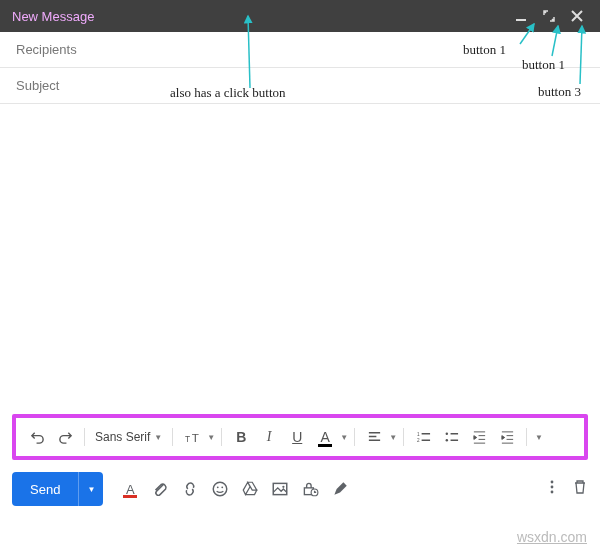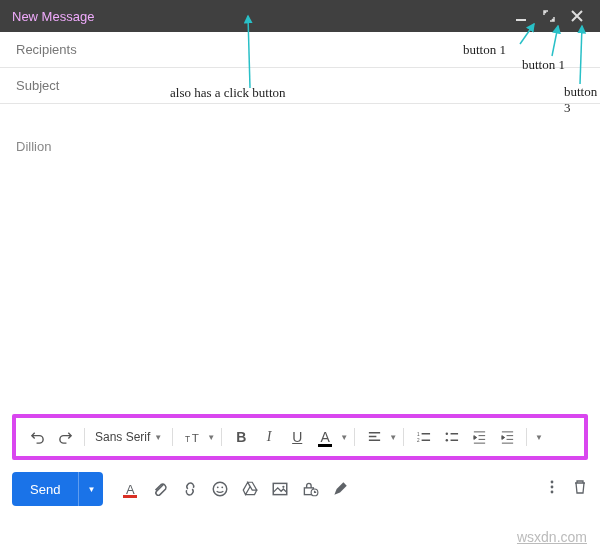--- a/index.html
+++ b/index.html
@@ -153,21 +153,20 @@
 <div class="field-row">
   <input type="text" placeholder="Recipients" style="">
 </div>
 
 <div class="field-row">
   <input type="text" placeholder="Subject" style="">
 </div>
 
 <div class="body-area">
   <br>
-  <div>Dillion</div>
 </div>
 
 <div class="toolbar">
   <div class="tb-btn">
     <svg viewBox="0 0 16 16">
         <path d="M5 3 L2 6 L5 9 M2 6 H10 A4 4 0 0 1 10 14 H7" stroke="currentColor" fill="none" stroke-width="1.5"></path>
       </svg>
   </div>
   <div class="tb-btn">
     <svg viewBox="0 0 16 16">
@@ -309,15 +308,15 @@
 
   <path d="M520 44 L534 24" stroke="#29c0c7" stroke-width="1.5" fill="none" marker-end="url(#arrw)"></path>
 
   <path d="M552 56 L558 26" stroke="#29c0c7" stroke-width="1.5" fill="none" marker-end="url(#arrw)"></path>
 
   <path d="M580 84 L582 26" stroke="#29c0c7" stroke-width="1.5" fill="none" marker-end="url(#arrw)"></path>
 </svg>
 <div class="anno-label" style="left:170px; top:85px;">also has a click button</div>
 <div class="anno-label" style="left:463px; top:42px;">button 1</div>
 <div class="anno-label" style="left:522px; top:57px;">button 1</div>
-<div class="anno-label" style="left:564px; top:84px;">button 3</div>
+<div class="anno-label" style="left:538px; top:84px;">button 3</div>
 
 <div class="watermark">wsxdn.com</div>
 
 </body></html>

